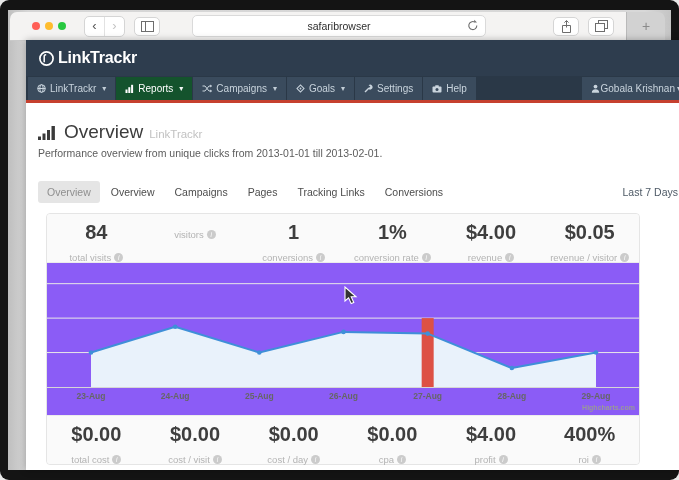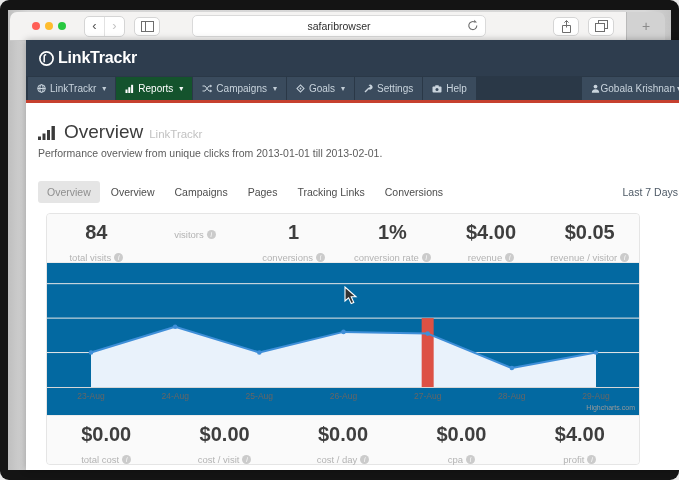--- a/index.html
+++ b/index.html
@@ -53,21 +53,21 @@
   .panel{position:absolute;left:20px;top:173px;width:592px;height:250px;border:1px solid #e5e5e5;border-radius:4px;background:#fff;box-sizing:content-box;}
   .stats{display:flex;background:#fafafa;height:48px;}
   .stats-top{border-bottom:1px solid #ececec;border-radius:4px 4px 0 0;}
   .stats-bottom{border-top:1px solid #ececec;border-radius:0 0 4px 4px;}
   .stat{flex:1;text-align:center;padding-top:7px;}
   .stat-value{font-size:20px;font-weight:700;color:#3e3e3e;}
   .stat-label{font-size:9.5px;color:#b3b3b3;margin-top:8px;display:flex;align-items:center;justify-content:center;gap:3px;text-align:right;}
   .info-dot{display:inline-block;width:9px;height:9px;border-radius:50%;background:#cbcbcb;color:#fff;
             font-size:6.5px;line-height:9px;font-style:italic;text-align:center;}
   .info-dot::after{content:"i";}
-  .chart-section{position:relative;height:152px;background:#0369a1;}
+  .chart-section{position:relative;height:152px;background:#8b5cf6;font-weight:bold;}
   .cursor{position:absolute;left:318px;top:246px;}
 </style>
 </head>
 <body>
 
 <div class="shot">
   <div class="desktop">
 
     <div class="toolbar">
       <div class="lights">
@@ -307,20 +307,27 @@
                 <span class="info-dot"></span>
               </div>
           </div>
           <div class="stat">
             <div class="stat-value">$4.00</div>
             <div class="stat-label">
                 <span>profit</span>
                 <span class="info-dot"></span>
               </div>
           </div>
+          <div class="stat">
+            <div class="stat-value">400%</div>
+            <div class="stat-label">
+                <span>roi</span>
+                <span class="info-dot"></span>
+              </div>
+          </div>
         </div>
       </div>
 
       <svg class="cursor" width="14" height="19" viewBox="0 0 14 19">
         <path d="M1,1 L1,15 L4.6,11.8 L7.2,17.6 L9.8,16.4 L7.2,10.8 L12,10.8 Z" fill="#333" stroke="#fff" stroke-width="1.1"></path>
       </svg>
 
     </div>
   </div>
 </div>

